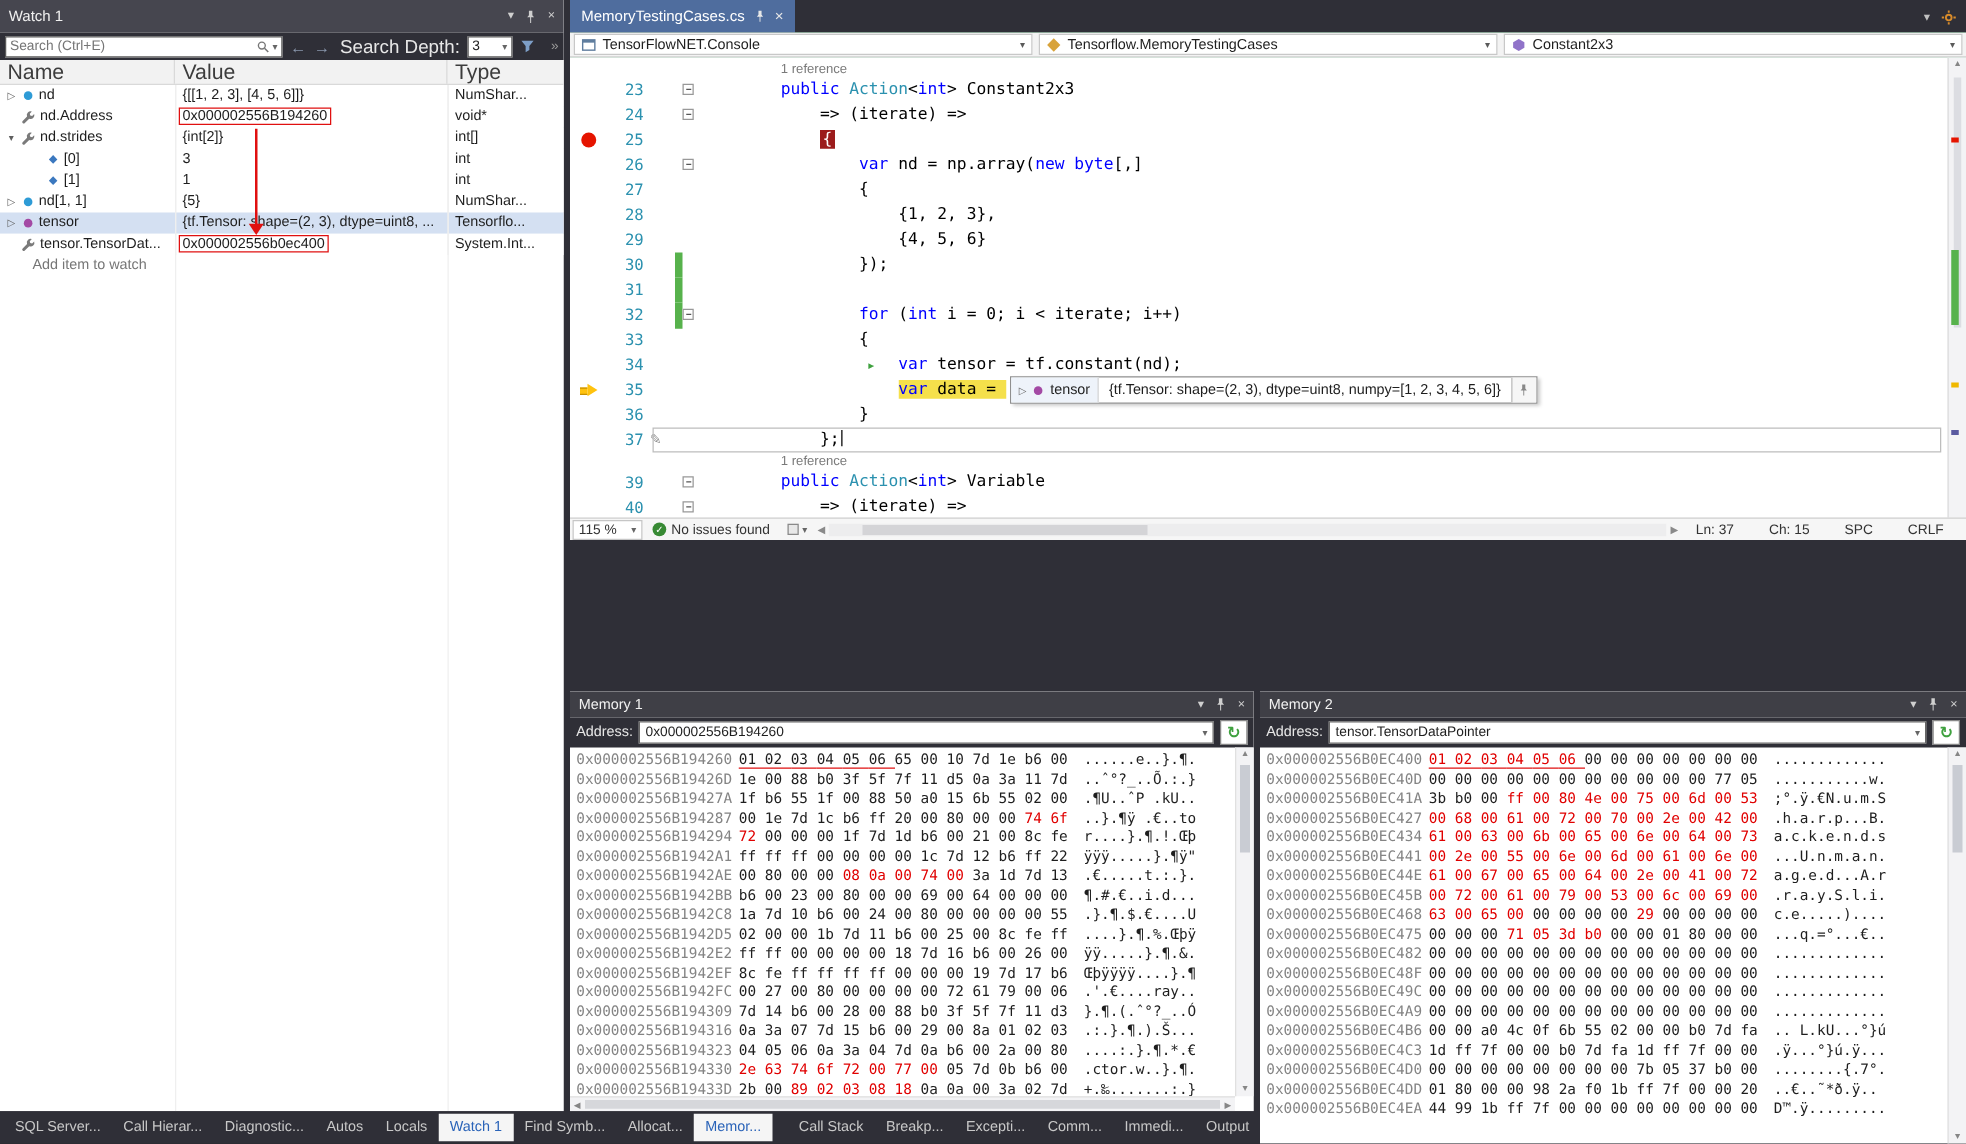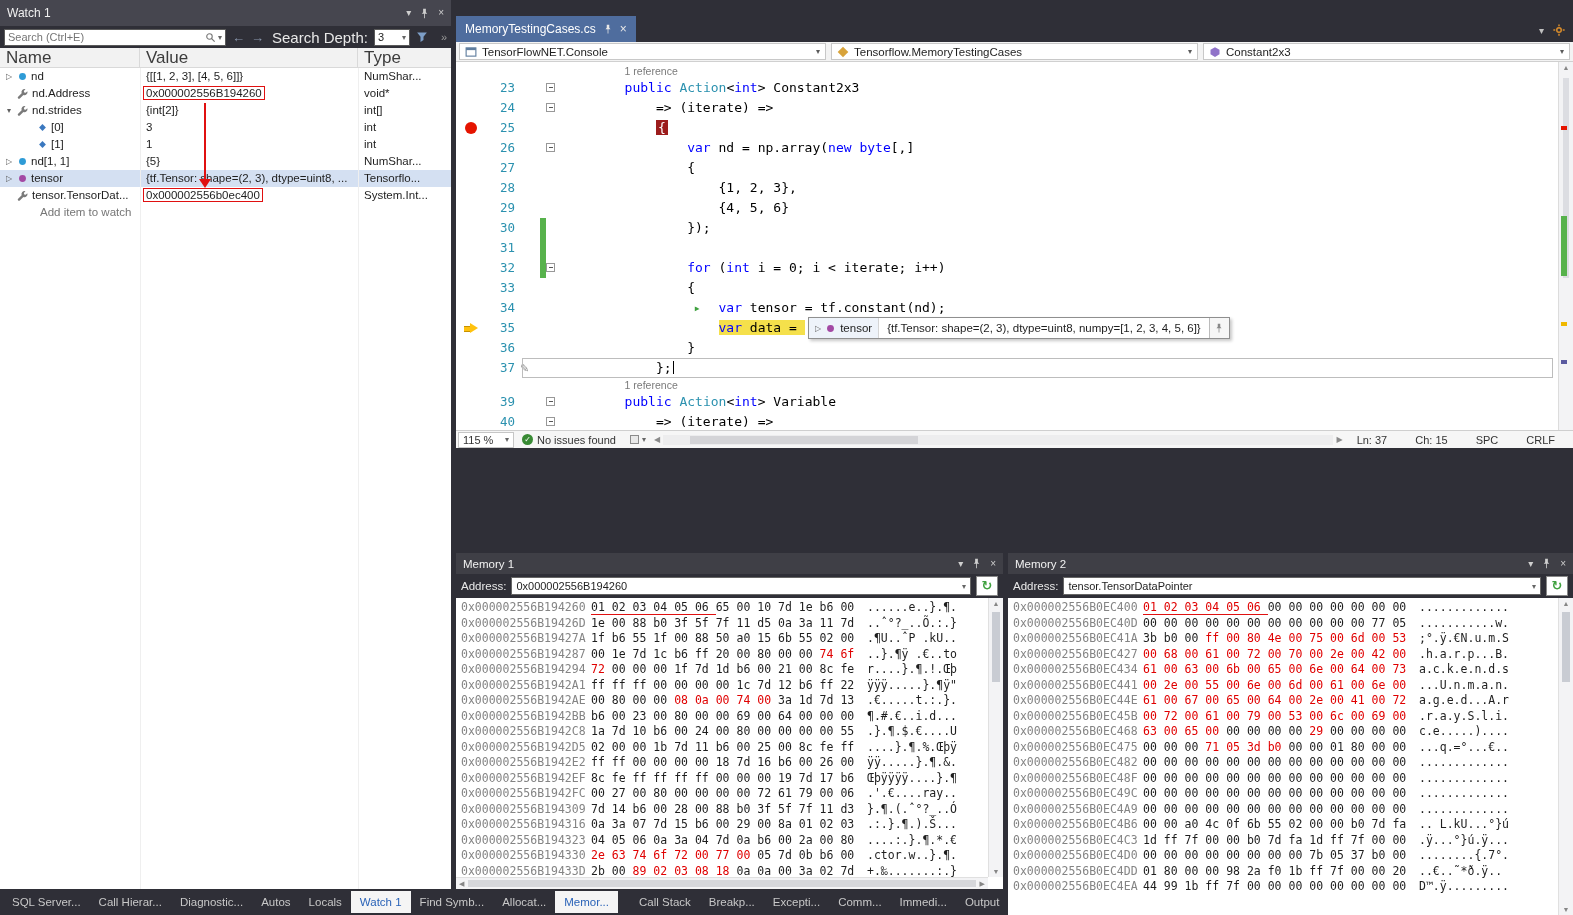--- a/index.html
+++ b/index.html
@@ -30,27 +30,27 @@
   grid-template-columns:140px 218px 1fr;font-size:17px;color:#3c3c3c;align-items:center}
 .watch-colheaders span{padding-left:6px;border-right:1px solid #d9d9d9;height:100%;line-height:20px;overflow:hidden}
 .watch-colheaders span:last-child{border-right:none}
 .watch-row{display:grid;grid-template-columns:140px 218px 1fr;height:17px;line-height:17px;font-size:11.5px;background:#fff;white-space:nowrap}
 .watch-row.selected{background:#d4e0f2}
 .wcell{overflow:hidden;white-space:nowrap}
 .wcell.name{display:flex;align-items:center;gap:3px}
 .wcell.value,.wcell.type{border-left:1px solid #ececec;padding-left:5px}
 .expander{width:10px;color:#5f5f5f;font-size:8px;text-align:center;flex:none}
 .wvalue.boxed{display:inline-block;border:1.6px solid #e01010;line-height:12px;padding:0 2px;margin-left:-3px}
-.watch-add{height:17px;line-height:17px;color:#767676;padding-left:40px;font-size:11.5px}
+.watch-add{height:17px;line-height:17px;color:#767676;padding-left:26px;font-size:11.5px}
 .colsep{position:absolute;top:68px;bottom:0;width:1px;background:#efefef;z-index:0}
 .arrow-line{position:absolute;left:204px;top:103px;width:2px;height:77px;background:#e01010;z-index:6}
 .arrow-head{position:absolute;left:199px;top:179px;width:0;height:0;border-left:6px solid transparent;border-right:6px solid transparent;border-top:9px solid #e01010;z-index:6}
 
 
-#editor{position:absolute;left:456px;top:16px;width:1117px;height:432px;background:#15803d;overflow:hidden}
+#editor{position:absolute;left:456px;top:0;width:1117px;height:432px;background:#15803d;overflow:hidden}
 .doc-tabbar{position:absolute;left:0;top:0;right:0;height:26px;background:#2f2f37;display:flex;align-items:flex-end}
 .doc-tab{height:26px;background:#4f6d9e;color:#fff;display:flex;align-items:center;padding:0 9px;font-size:12px;gap:7px}
 .tab-close{color:#e8e8e8;font-size:12px}
 .tabbar-right{margin-left:auto;display:flex;align-items:center;gap:9px;padding:0 8px 6px 0;color:#c0c0c0;font-size:10px}
 .nav-bar{position:absolute;left:0;top:26px;right:0;height:20px;background:#f3f3f3;border-bottom:1px solid #d0d0d0;display:flex;align-items:center;padding:0 3px;gap:5px}
 .nav-dd{flex:1;height:17px;background:#fff;border:1px solid #c8c8c8;display:flex;align-items:center;font-size:11.5px;color:#1e1e1e;padding:0 5px;gap:5px;overflow:hidden;white-space:nowrap}
 .dd-chev{margin-left:auto;color:#5a5a5a;font-size:8px}
 .code-area{position:absolute;left:0;top:46px;right:0;height:484px;background:#fff;overflow:hidden}
 #code-lines{padding-top:2px}
 .code-row,.ref-row{display:grid;grid-template-columns:30px 34px 20px 6px 16px 1fr;position:relative;

